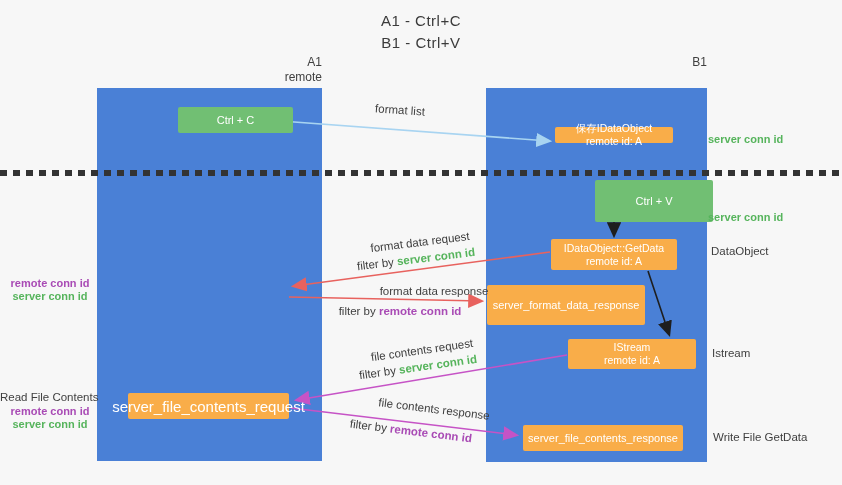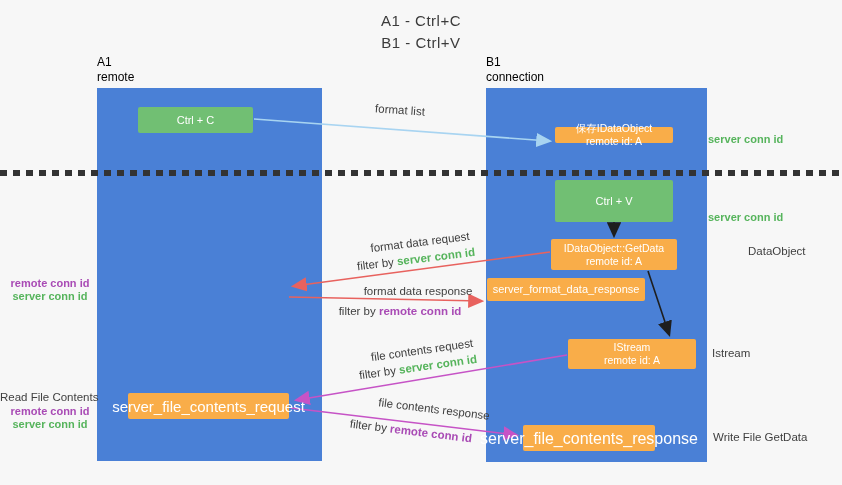--- a/index.html
+++ b/index.html
@@ -8,28 +8,28 @@
     background:#f7f7f7;
     font-family:"Liberation Sans", sans-serif;
     color:#3f3f3f;
   }
   .abs{position:absolute;}
   .title{
     left:0;top:10px;width:842px;text-align:center;
     font-size:15px;line-height:22px;color:#3b3b3b;letter-spacing:.5px;
   }
   .lane-header{
-    top:55px;text-align:left;font-size:12px;line-height:15px;color:#000000;
+    top:55px;text-align:right;font-size:12px;line-height:15px;color:#404040;
   }
   .panel{background:#4a80d6;top:88px;height:373px;}
   .node{
     display:flex;flex-direction:column;align-items:center;justify-content:center;
     color:#fff;text-align:center;border-radius:2px;white-space:nowrap;
   }
-  .green-node{background:#71bf73;font-size:11px;}
+  .green-node{background:#71bf73;font-size:11px;margin-left:40px;}
   .orange-node{background:#f9ad49;font-size:10.5px;line-height:13px;}
   .lbl{font-size:11.5px;color:#3f3f3f;white-space:nowrap;}
   .lbl-center{text-align:center;}
   .g{color:#56b45c;font-weight:bold;}
   .p{color:#a94bb5;font-weight:bold;}
   .side-green{font-size:11px;font-weight:bold;color:#56b45c;white-space:nowrap;}
   .side-dark{font-size:11.5px;color:#3f3f3f;white-space:nowrap;}
   .conn-pair{width:92px;text-align:center;font-size:11px;font-weight:bold;line-height:13px;}
   .dotted-line{
     left:0;top:170px;width:842px;height:6px;
@@ -46,21 +46,20 @@
     <div>A1 - Ctrl+C</div>
     <div>B1 - Ctrl+V</div>
   </div>
 
   <div class="abs lane-header" style="left:97px;width:225px;">
     <div>A1</div>
     <div>remote</div>
   </div>
   <div class="abs lane-header" style="left:486px;width:221px;">
     <div>B1</div>
-    <div>connection</div>
   </div>
 
   <div class="abs panel" style="left:97px;width:225px;"></div>
   <div class="abs panel" style="left:486px;width:221px;height:374px;"></div>
 
   <div class="abs dotted-line"></div>
 
   <svg class="abs arrows">
     <defs>
       <marker id="ah-blue" markerWidth="10" markerHeight="9" refX="8" refY="4.5" orient="auto">
@@ -97,66 +96,66 @@
   <div class="abs node green-node" style="left:555px;top:180px;width:118px;height:42px;">
     <span>Ctrl + V</span>
   </div>
 
   <div class="abs node orange-node" style="left:551px;top:239px;width:126px;height:31px;">
     <span>IDataObject::GetData</span>
     <span>remote id: A</span>
   </div>
 
 
-  <div class="abs node orange-node" style="left:487px;top:278px;width:158px;height:23px;font-size:11px;">
+  <div class="abs node orange-node" style="left:487px;top:285px;width:158px;height:40px;font-size:11px;">
     <span>server_format_data_response</span>
   </div>
 
   <div class="abs node orange-node" style="left:568px;top:339px;width:128px;height:30px;">
     <span>IStream</span>
     <span>remote id: A</span>
   </div>
 
   <div class="abs node orange-node" style="left:128px;top:393px;width:161px;height:26px;font-size:15px;">
     <span>server_file_contents_request</span>
   </div>
 
-  <div class="abs node orange-node" style="left:523px;top:425px;width:132px;height:26px;font-size:16px;">
+  <div class="abs node orange-node" style="left:523px;top:425px;width:160px;height:26px;font-size:11px;">
     <span>server_file_contents_response</span>
   </div>
 
   <div class="abs lbl lbl-center" style="left:340px;top:104px;width:120px;transform:rotate(4deg);">format list</div>
 
   <div class="abs lbl lbl-center" style="left:358px;top:236px;width:124px;transform:rotate(-7deg);">format data request</div>
   <div class="abs lbl lbl-center" style="left:348px;top:253px;width:136px;transform:rotate(-7deg);">
     <span>filter by</span>
     <span class="g">server conn id</span>
   </div>
 
-  <div class="abs lbl lbl-center" style="left:360px;top:285px;width:116px;">format data response</div>
+  <div class="abs lbl lbl-center" style="left:376px;top:285px;width:116px;">format data response</div>
   <div class="abs lbl lbl-center" style="left:338px;top:305px;width:124px;">
     <span>filter by</span>
     <span class="p">remote conn id</span>
   </div>
 
   <div class="abs lbl lbl-center" style="left:360px;top:344px;width:124px;transform:rotate(-8deg);">file contents request</div>
   <div class="abs lbl lbl-center" style="left:350px;top:361px;width:136px;transform:rotate(-8deg);">
     <span>filter by</span>
     <span class="g">server conn id</span>
   </div>
 
   <div class="abs lbl lbl-center" style="left:368px;top:403px;width:132px;transform:rotate(7deg);">file contents response</div>
   <div class="abs lbl lbl-center" style="left:348px;top:425px;width:126px;transform:rotate(7deg);">
     <span>filter by</span>
     <span class="p">remote conn id</span>
   </div>
 
   <div class="abs side-green" style="left:708px;top:133px;">server conn id</div>
   <div class="abs side-green" style="left:708px;top:211px;">server conn id</div>
-  <div class="abs side-dark" style="left:748px;top:245px;text-align:center;">DataObject</div>
+  <div class="abs side-dark" style="left:711px;top:245px;text-align:center;">DataObject</div>
   <div class="abs side-dark" style="left:712px;top:347px;">Istream</div>
   <div class="abs side-dark" style="left:713px;top:431px;">Write File GetData</div>
 
   <div class="abs side-dark" style="left:0;top:391px;">Read File Contents</div>
   <div class="abs conn-pair" style="left:4px;top:277px;">
     <div class="p">remote conn id</div>
     <div class="g">server conn id</div>
   </div>
   <div class="abs conn-pair" style="left:4px;top:405px;">
     <div class="p">remote conn id</div>

